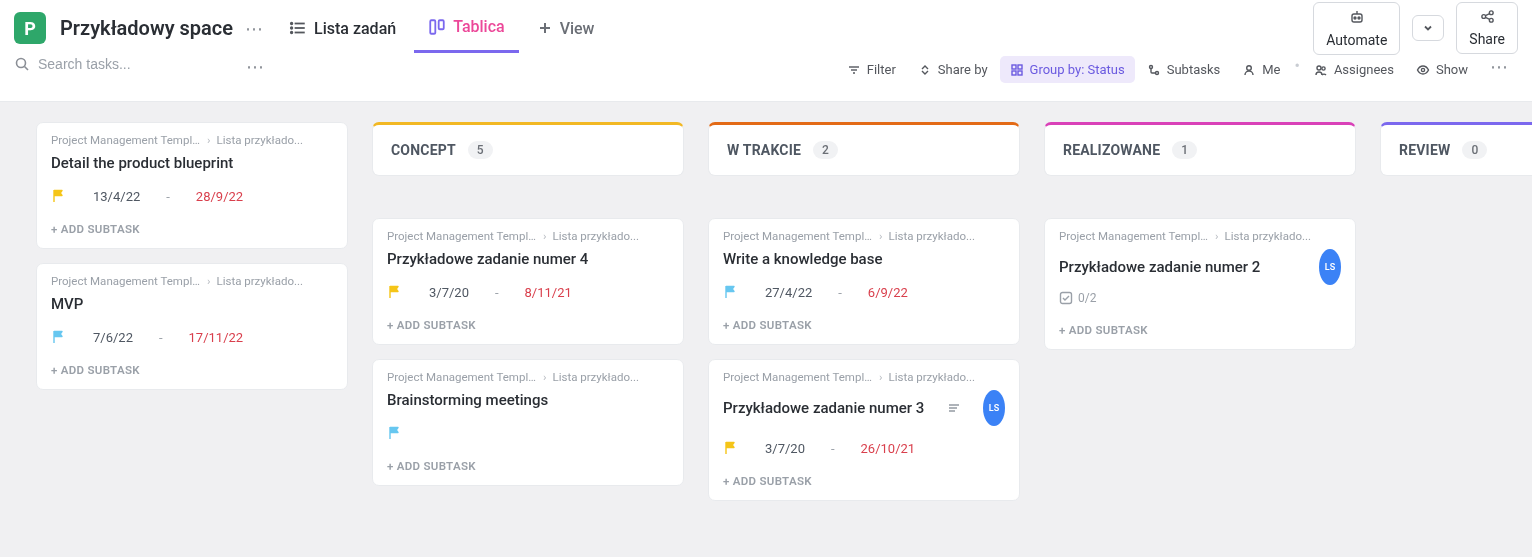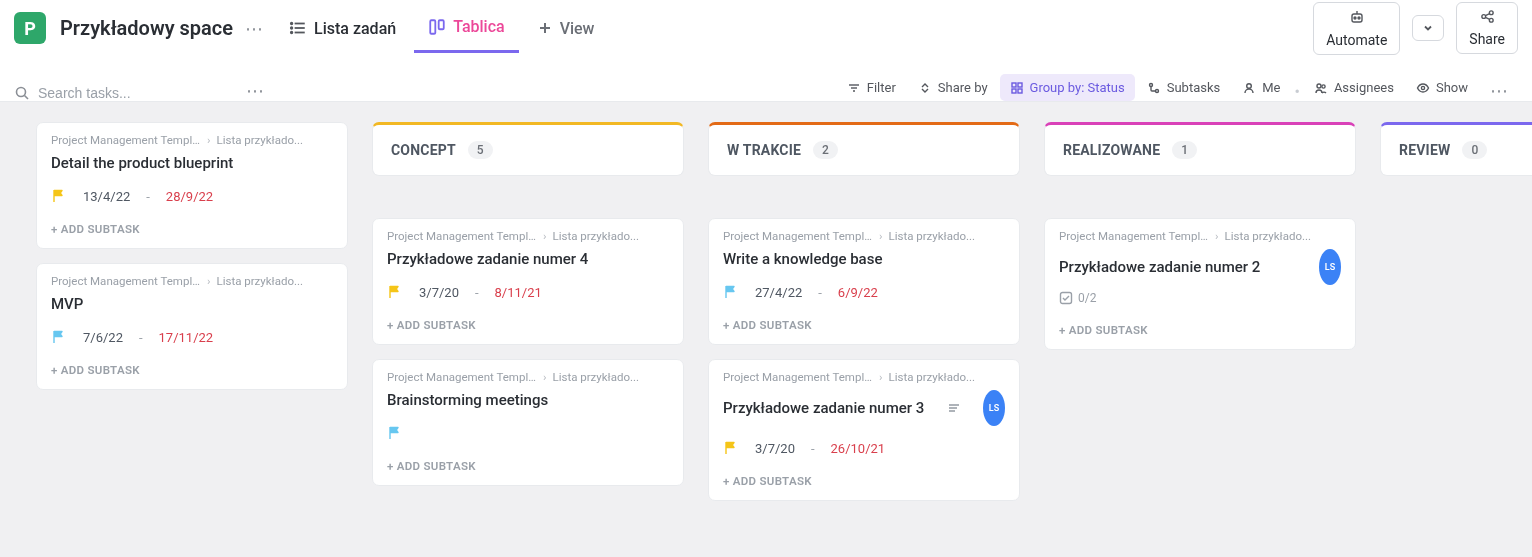--- a/index.html
+++ b/index.html
@@ -13,21 +13,21 @@
 .view-tab { display: flex; align-items: center; gap: 7px; padding: 14px 14px; font-size: 16px; font-weight: 500; cursor: pointer; color: #2a2e34; }
 .view-tab.active { color: #ec4899; border-bottom: 3px solid #7b68ee; }
 .view-tab .vicon { display: inline-flex; }
 .view-tab.add-view { color: #6b6f76; }
 .spacer { flex: 1; }
 .hbtn { display: flex; align-items: center; gap: 7px; padding: 6px 12px; border: 1px solid #d6d9de; border-radius: 6px; background: #fff; font-size: 14px; cursor: pointer; color: #2a2e34; flex-direction: column; }
 .hbtn.chev { padding: 6px 9px; }
 .hbtn + .hbtn { margin-left: 8px; }
 
 
-.toolbar { display: flex; align-items: flex-end; height: 46px; background: #fff; padding: 0 14px; border-bottom: 1px solid #e8eaed; gap: 2px; }
+.toolbar { display: flex; align-items: flex-start; height: 46px; background: #fff; padding: 0 14px; border-bottom: 1px solid #e8eaed; gap: 2px; }
 .search-wrap { display: flex; align-items: center; gap: 8px; color: #8b8f96; flex: 0 0 220px; }
 .search-input { border: none; outline: none; font-size: 14px; color: #2a2e34; width: 170px; }
 .search-input::placeholder { color: #9aa0a8; }
 .tbtn { display: flex; align-items: center; gap: 6px; padding: 6px 10px; font-size: 13px; color: #54575d; cursor: pointer; border-radius: 5px; }
 .tbtn.active { background: #eee9fb; color: #6b5ae0; }
 .tdots { color: #8b8f96; padding: 0 10px; font-size: 18px; cursor: pointer; }
 
 
 .board { display: flex; gap: 24px; padding: 20px 36px; overflow-x: auto; }
 .column { width: 312px; flex: 0 0 312px; display: flex; flex-direction: column; }
@@ -36,21 +36,21 @@
 .count-badge { background: #f1f2f4; color: #6b6f76; font-size: 12px; padding: 2px 9px; border-radius: 10px; font-weight: 500; }
 
 .card { background: #fff; border: 1px solid #e8eaed; border-radius: 7px; padding: 10px 14px 12px; margin-bottom: 14px; }
 .breadcrumb { display: flex; align-items: center; gap: 6px; font-size: 11.5px; color: #9aa0a8; margin-bottom: 6px; }
 .bc-seg { white-space: nowrap; overflow: hidden; text-overflow: ellipsis; max-width: 150px; }
 .bc-chev { color: #b8bcc2; }
 .card-title-row { display: flex; align-items: center; justify-content: space-between; }
 .card-title { font-size: 15px; font-weight: 500; color: #2a2e34; line-height: 1.4; }
 .bars-icon { color: #9aa0a8; }
 .avatar { width: 22px; height: 36px; border-radius: 50%; background: #3b82f6; color: #fff; font-size: 9px; font-weight: 600; display: flex; align-items: center; justify-content: center; }
-.meta-row { display: flex; align-items: center; gap: 16px; margin-top: 14px; font-size: 13px; color: #4f5762; }
+.meta-row { display: flex; align-items: center; gap: 26px; margin-top: 14px; font-size: 13px; color: #4f5762; }
 .flag { display: inline-flex; }
 .date-start { color: #4f5762; }
 .date-sep { color: #9aa0a8; }
 .date-due { color: #d93f4c; }
 .sub-progress { display: flex; align-items: flex-start; gap: 5px; font-size: 12px; color: #9aa0a8; margin-top: 6px; }
 .add-subtask { font-size: 11.5px; font-weight: 600; letter-spacing: 0.3px; color: #9aa0a8; margin-top: 18px; cursor: pointer; }
 .add-subtask::before { content: "+ "; }
 
 svg { display: block; }
 </style>

